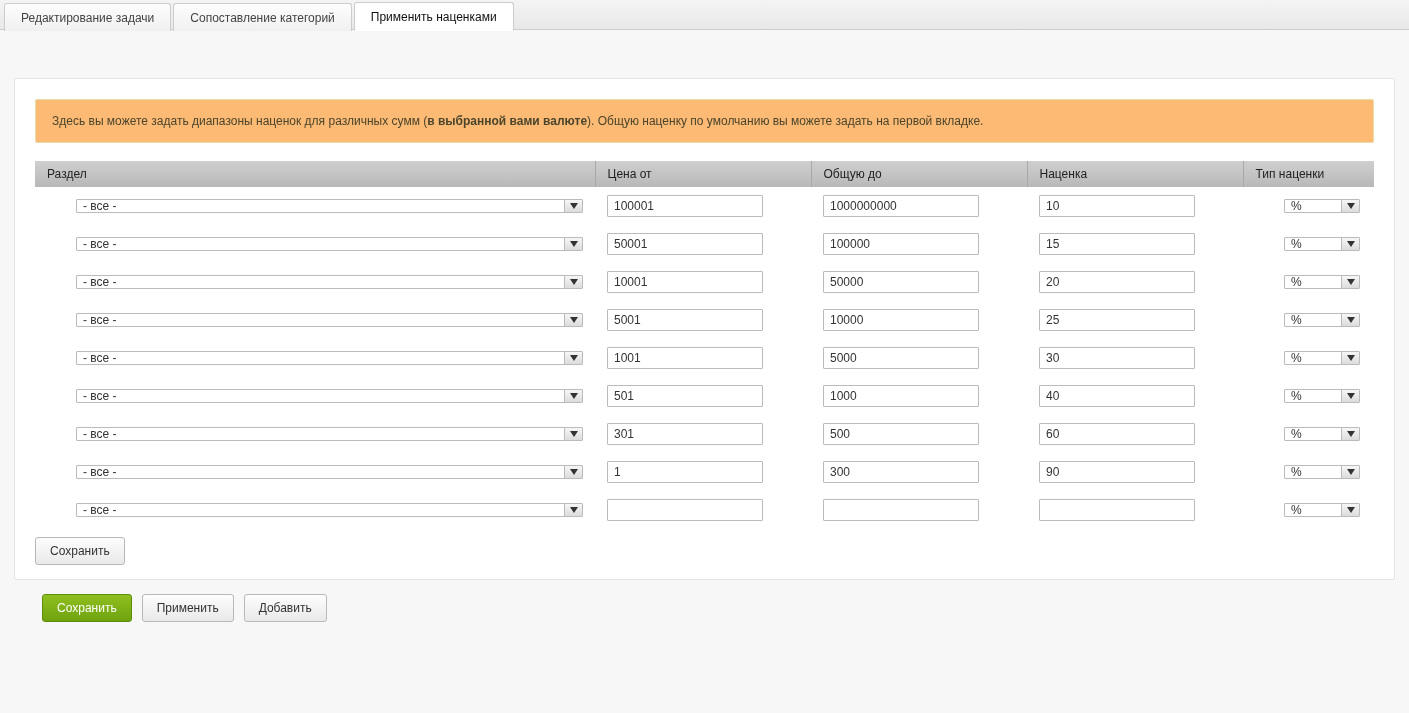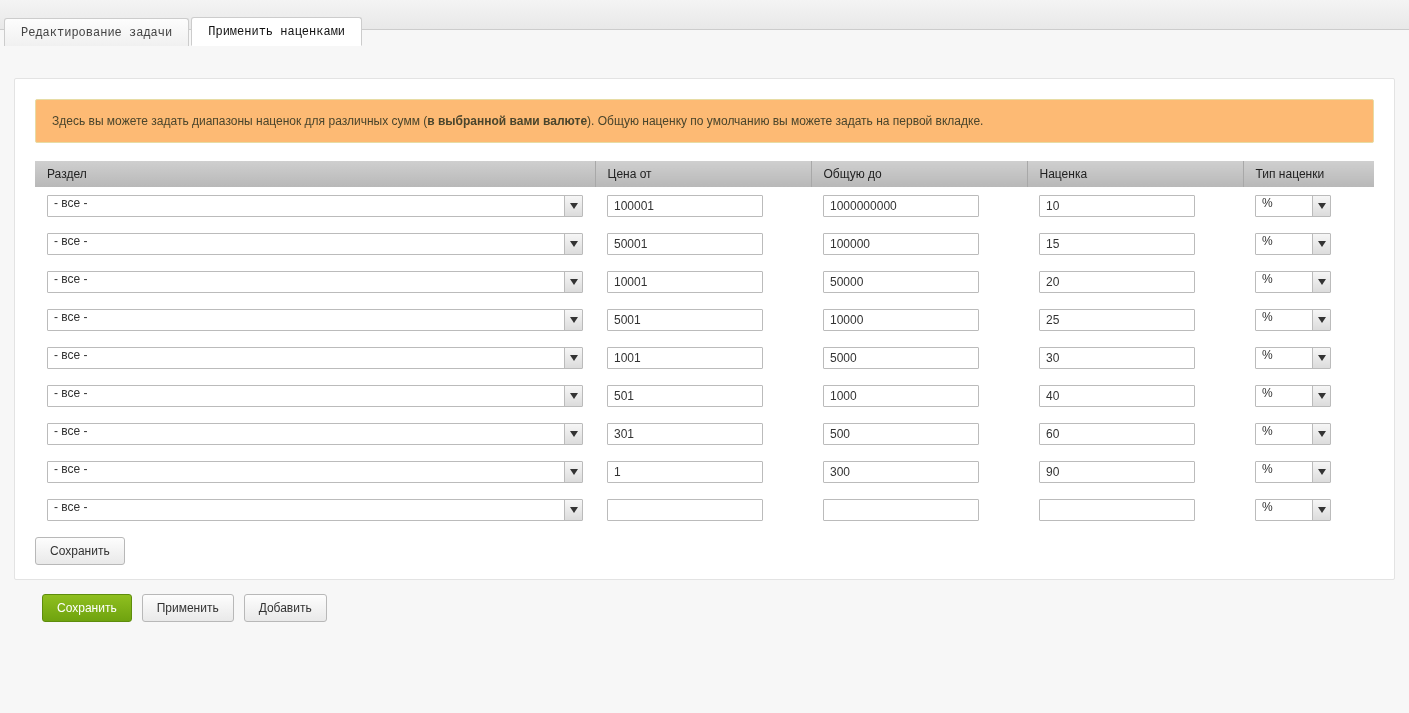--- a/index.html
+++ b/index.html
@@ -21,22 +21,21 @@
   .tab {
     padding: 7px 16px 6px;
     margin-right: 2px;
     border: 1px solid #ccc;
     border-bottom: none;
     background: linear-gradient(#fdfdfd, #f0f0f0);
     border-radius: 3px 3px 0 0;
     color: #444;
     cursor: pointer;
     position: relative;
-    top: 17px;
-    font-family: Liberation Mono, monospace;
+    top: 2px;
   }
   .tab.active {
     background: #fff;
     border-bottom: 1px solid #fff;
     font-weight: normal;
     color: #111;
   }
   .page-pad {
     padding: 48px 14px 14px 14px;
   }
@@ -75,26 +74,27 @@
     vertical-align: middle;
   }
   .col-section  { width: 560px; }
   .col-from     { width: 216px; }
   .col-to       { width: 216px; }
   .col-markup   { width: 216px; }
   .col-type     { width: auto; }
 
   .select-ctl {
     display: flex;
-    align-items: flex-start;
+    align-items: center;
     border: 1px solid #bbb;
-    height: 22px;
+    height: 14px;
     background: #fff;
     border-radius: 1px;
     overflow: hidden;
+    margin-left: 29px;
   }
   .select-ctl.small { width: 76px; }
   .select-ctl .val {
     flex: 1 1 auto;
     padding: 0 6px;
     white-space: nowrap;
     overflow: hidden;
     text-overflow: ellipsis;
   }
   .select-btn {
@@ -140,20 +140,21 @@
     display: flex;
     gap: 10px;
     padding-left: 28px;
   }
 </style>
 </head>
 <body>
 
 <div class="tab-bar">
   <div class="tab">Редактирование задачи</div>
+  <div class="tab">Сопоставление категорий</div>
   <div class="tab active">Применить наценками</div>
 </div>
 
 <div class="page-pad">
   <div class="panel">
 
     <div class="info-box">
       <span>Здесь вы можете задать диапазоны наценок для различных сумм (</span><b>в выбранной вами валюте</b><span>). Общую наценку по умолчанию вы можете задать на первой вкладке.</span>
     </div>
 

